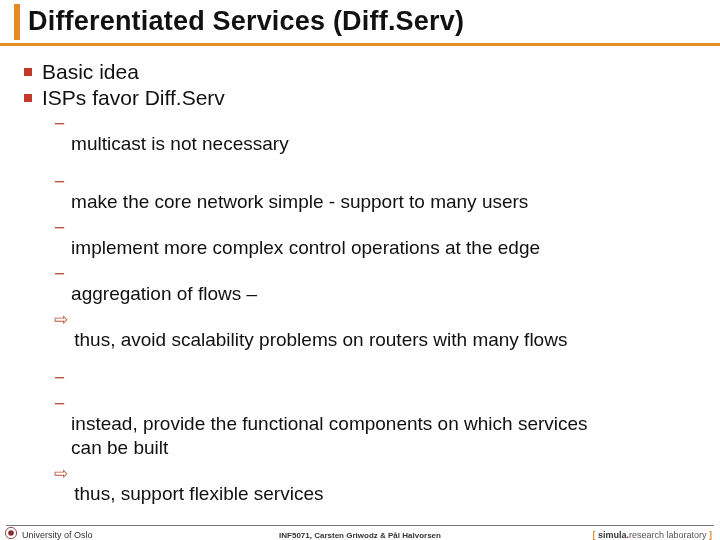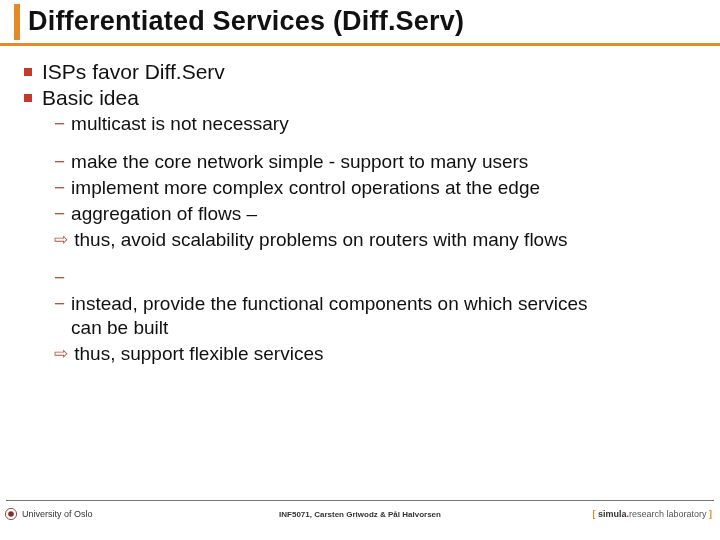--- a/index.html
+++ b/index.html
@@ -75,30 +75,31 @@
     color: #b5553f;
     font-size: 17px;
     margin-right: 6px;
     flex-shrink: 0;
     line-height: 24px;
   }
   .lvl2-text {
     font-size: 19px;
     color: #111;
     line-height: 24px;
+    margin-top: 20px;
   }
   .footer {
     position: absolute;
     bottom: 0;
     left: 0;
     right: 0;
-    height: 40px;
+    height: 15px;
     display: flex;
-    align-items: center;
-    padding: 0 8px 12px 4px;
+    align-items: flex-end;
+    padding: 0 8px 0 4px;
   }
   .footer-rule {
     position: absolute;
     top: 0;
     left: 6px;
     right: 6px;
     height: 1px;
     background: #777;
   }
   .uio-logo {
@@ -133,26 +134,26 @@
 <div class="title-wrap">
   <div class="title-bar"></div>
   <div class="title">Differentiated Services (Diff.Serv)</div>
 </div>
 <div class="title-underline"></div>
 
 <div class="content">
 
   <div class="lvl1">
     <div class="sq"></div>
-    <div class="lvl1-text">ISPs favor Diff.Serv</div>
+    <div class="lvl1-text">Basic idea</div>
   </div>
 
   <div class="lvl1">
     <div class="sq"></div>
-    <div class="lvl1-text">Basic idea</div>
+    <div class="lvl1-text">ISPs favor Diff.Serv</div>
   </div>
 
   <div class="sub">
 
     <div class="lvl2">
       <span class="dash">−</span>
       <span class="lvl2-text">multicast is not necessary</span>
     </div>
 
     <div class="lvl2 gap">

